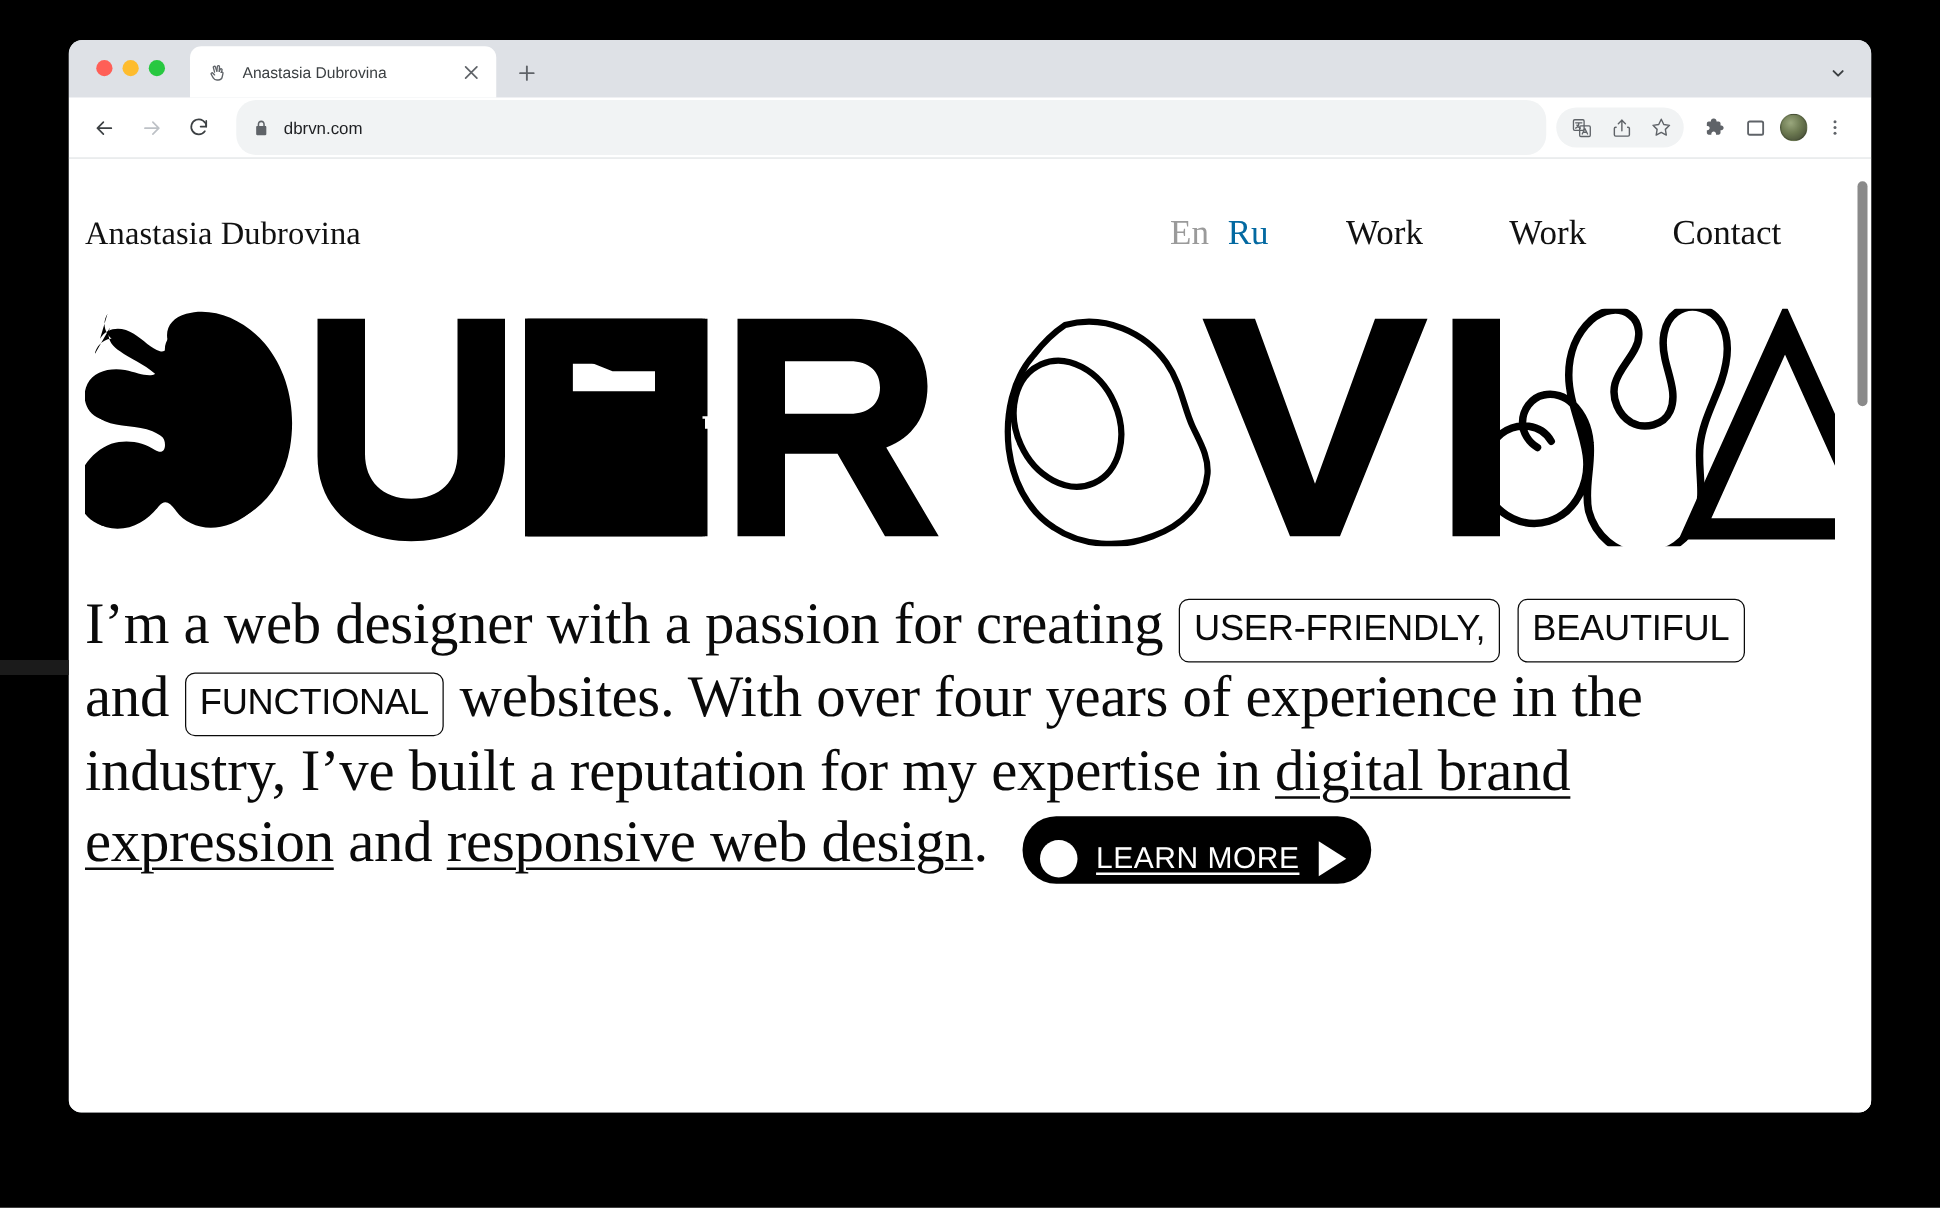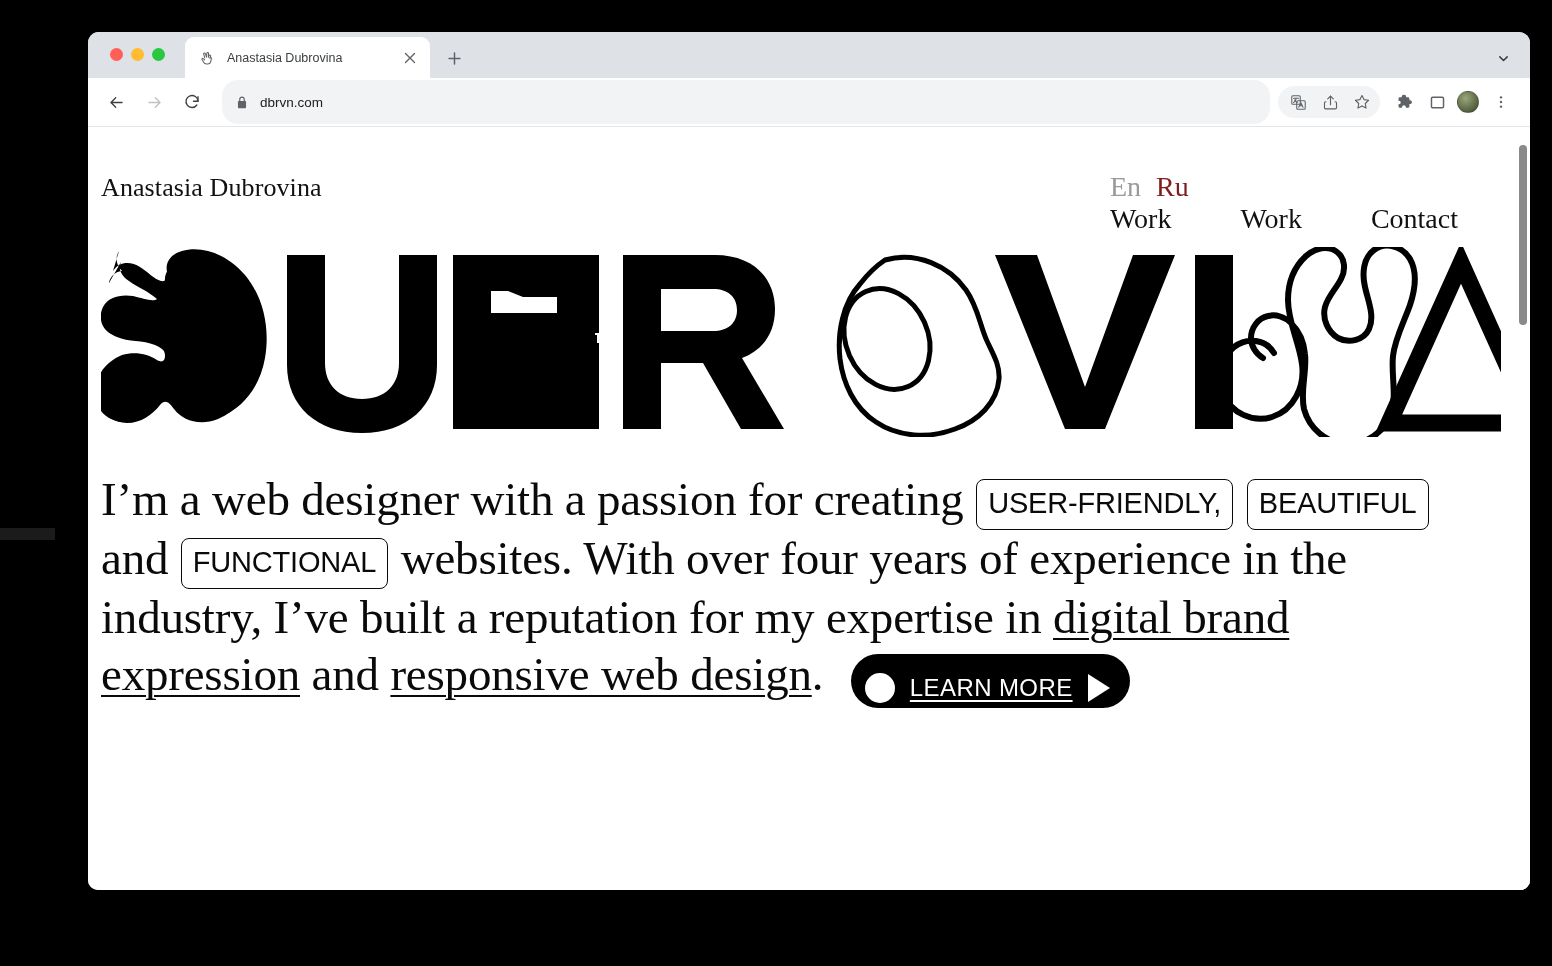--- a/index.html
+++ b/index.html
@@ -16,21 +16,20 @@
   #browser-window {
     position: absolute;
     left: 55px;
     top: 32px;
     width: 1442px;
     height: 858px;
     background: #dee1e6;
     border-radius: 11px 11px 10px 10px;
     overflow: hidden;
     box-shadow: 0 10px 40px rgba(0,0,0,0.55);
-    margin-left: 33px;
   }
 
   
   #tab-strip {
     position: relative;
     height: 46px;
     background: #dee1e6;
   }
   #traffic-lights {
     position: absolute;
@@ -196,24 +195,23 @@
     font-size: 26px;
     color: #111111;
     letter-spacing: 0.1px;
   }
   #site-nav {
     margin-left: auto;
     display: flex;
     align-items: baseline;
     font-family: "Liberation Serif", serif;
     font-size: 28px;
-    flex-direction: column;
   }
   #lang-switch { display: flex; align-items: baseline; gap: 15px; margin-right: 62px; }
-  .lang-item { color: #7f1d1d; }
+  .lang-item { color: #0369a1; }
   .lang-item.inactive { color: #9a9a9a; }
   #nav-links { display: flex; align-items: baseline; gap: 69px; }
   .nav-link { color: #111111; }
 
   
   #hero-logo {
     position: absolute;
     left: 13px;
     top: 120px;
     width: 1400px;

